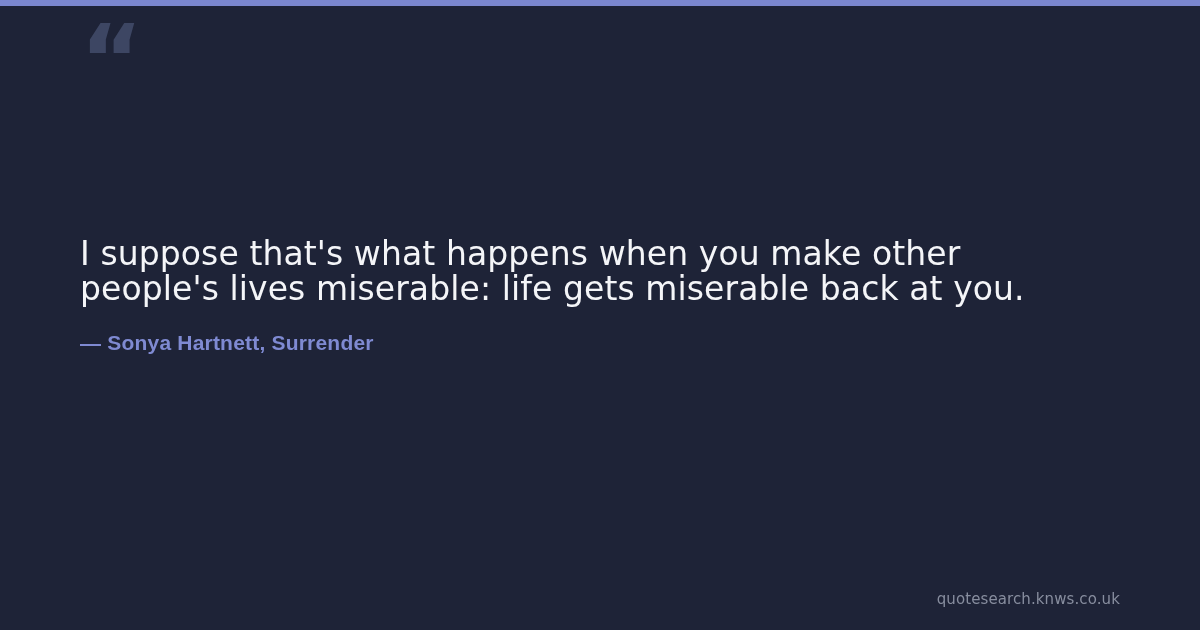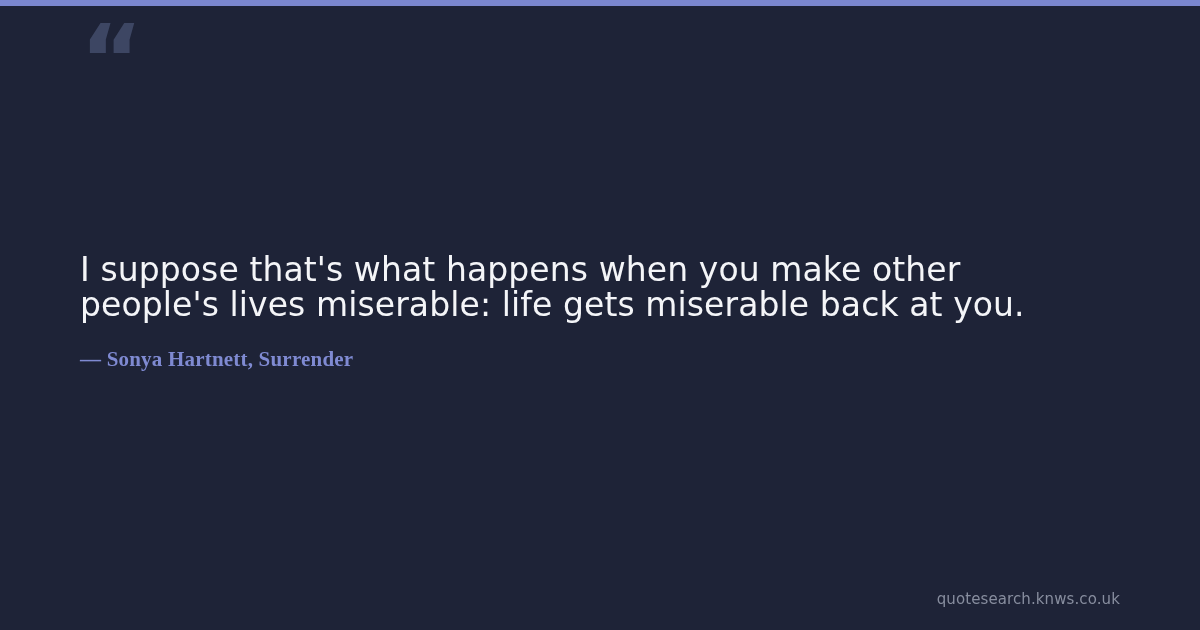--- a/index.html
+++ b/index.html
@@ -45,37 +45,37 @@
     line-height: 1;
     color: #3d4663;
     letter-spacing: -2px;
     user-select: none;
   }
 
   
   .content {
     position: absolute;
     left: 80px;
-    top: 252px;
+    top: 236px;
     width: 1010px;
   }
 
   .quote-text {
     font-family: "DejaVu Sans", "Liberation Sans", sans-serif;
     font-size: 33px;
     font-weight: 400;
     line-height: 35px;
     color: #f4f5f8;
     letter-spacing: 0.1px;
     white-space: pre-wrap;
   }
 
   .attribution {
     margin-top: 24px;
-    font-family: Liberation Serif, serif;
+    font-family: Liberation Sans, sans-serif;
     font-size: 21px;
     font-weight: 700;
     line-height: 26px;
     color: #7f8ad2;
     letter-spacing: 0.2px;
   }
 
   .attribution .dash {
     color: #7f8ad2;
   }

